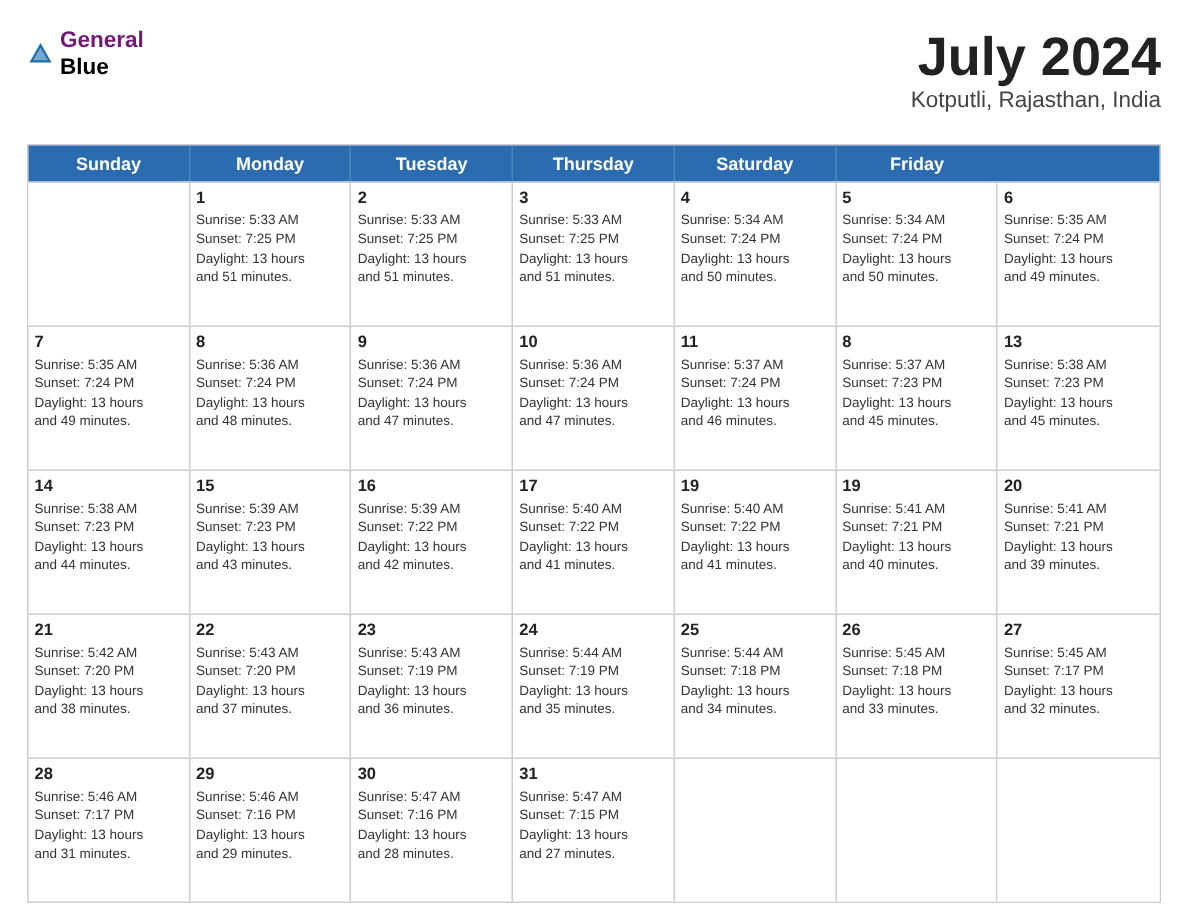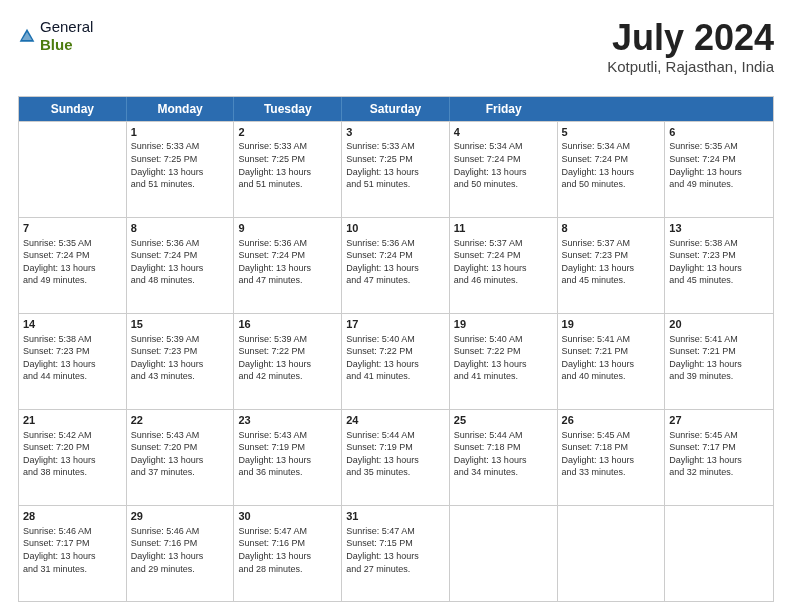--- a/index.html
+++ b/index.html
@@ -23,28 +23,28 @@
       align-items: flex-start;
       margin-bottom: 8px;
     }
     .logo {
       display: flex;
       align-items: center;
       gap: 4px;
     }
     .logo-text-general {
       font-size: 15px;
-      font-weight: normal;
-      color: #0f172a;
+      font-weight: bold;
+      color: #701a75;
       line-height: 1;
     }
     .logo-text-blue {
       font-size: 15px;
       font-weight: bold;
-      color: #4d7c0f;
+      color: #000000;
       line-height: 1;
     }
     .logo-icon {
       width: 18px;
       height: 18px;
     }
     .title-block {
       text-align: right;
     }
     .month-year {
@@ -133,20 +133,21 @@
       <div class="month-year">July 2024</div>
       <div class="location">Kotputli, Rajasthan, India</div>
     </div>
   </div>
 
   <div class="calendar">
     <div class="cal-header" id="cal-header">
         <div class="cal-header-cell">Sunday</div>
         <div class="cal-header-cell">Monday</div>
         <div class="cal-header-cell">Tuesday</div>
+        <div class="cal-header-cell">Thursday</div>
         <div class="cal-header-cell">Saturday</div>
         <div class="cal-header-cell">Friday</div>
       </div>
     <div class="cal-body" id="cal-body">
         <div class="cal-row">
           <div class="cal-cell empty"></div>
           <div class="cal-cell">
             <span class="day-num">1</span>
             <div class="cell-info">Sunrise: 5:33 AM<br>Sunset: 7:25 PM<br>Daylight: 13 hours<br>and 51 minutes.</div>
           </div>

